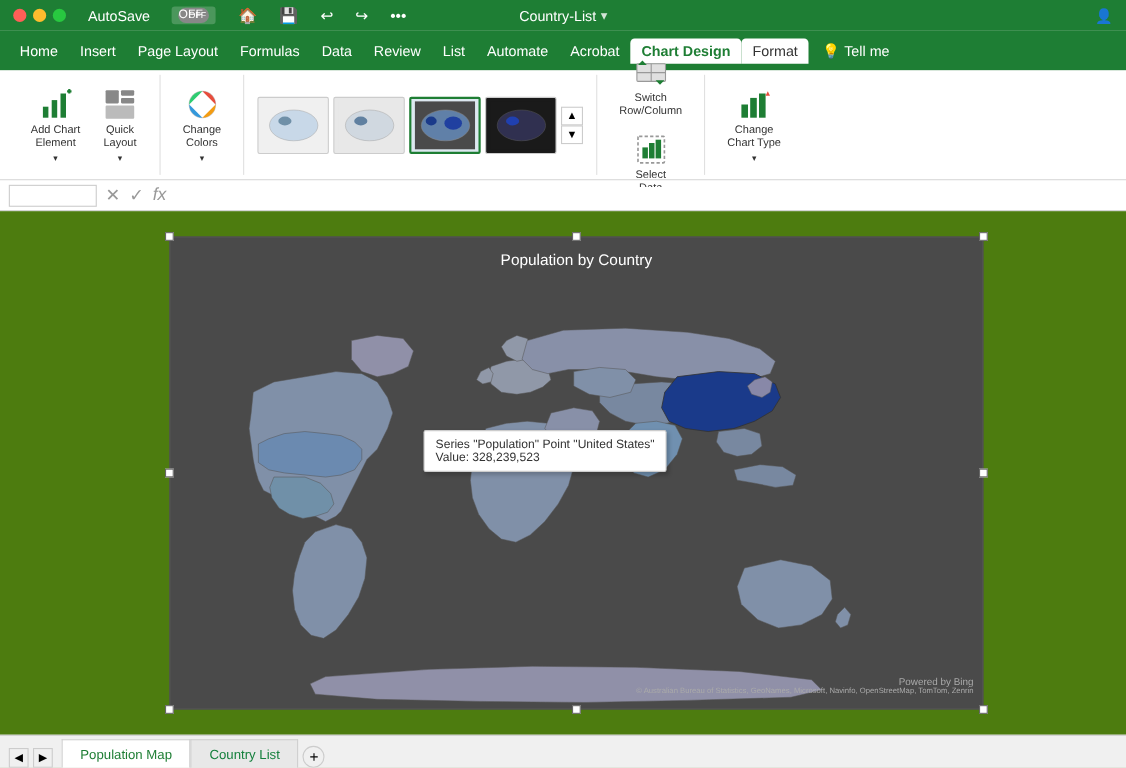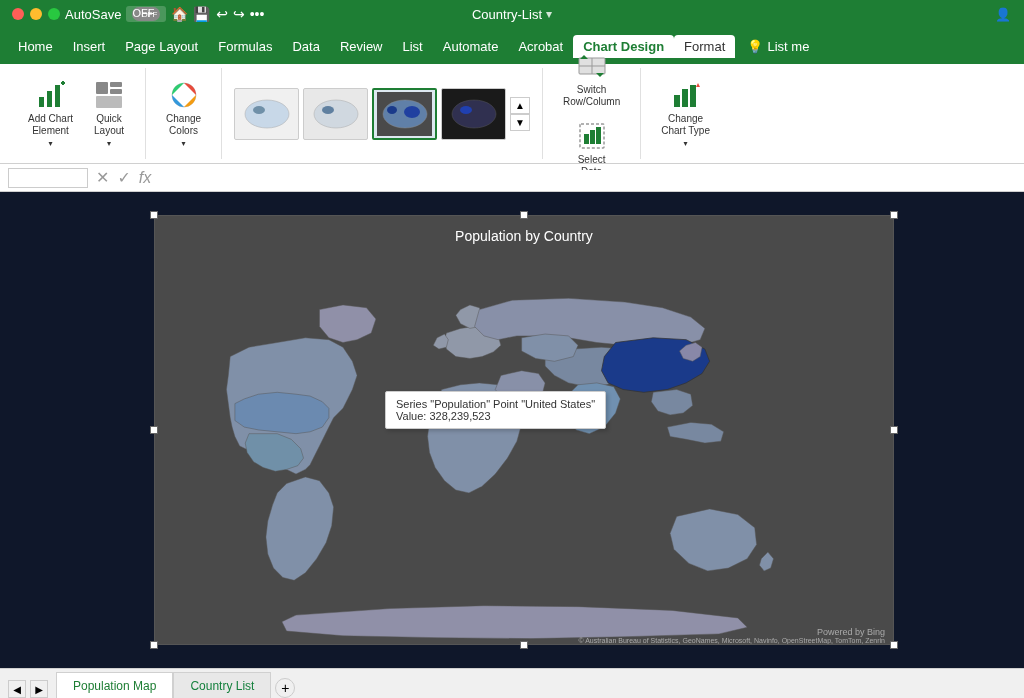--- a/index.html
+++ b/index.html
@@ -8,21 +8,21 @@
     
     .title-bar {
       height: 28px;
       background: #1e7e34;
       display: flex;
       align-items: center;
       justify-content: space-between;
       padding: 0 12px;
       color: white;
     }
-    .title-bar-left { display: flex; align-items: center; gap: 5px; }
+    .title-bar-left { display: flex; align-items: center; gap: 20px; }
     .traffic-lights { display: flex; gap: 6px; }
     .traffic-light { width: 12px; height: 12px; border-radius: 50%; }
     .tl-close { background: #ff5f57; }
     .tl-minimize { background: #febc2e; }
     .tl-maximize { background: #28c840; }
     .title-bar-center { font-size: 13px; font-weight: 500; position: absolute; left: 50%; transform: translateX(-50%); display: flex; align-items: center; gap: 4px; }
     .autosave-badge { font-size: 11px; background: rgba(255,255,255,0.2); padding: 1px 6px; border-radius: 3px; display: flex; align-items: center; gap: 4px; }
     .autosave-toggle { background: #888; width: 28px; height: 14px; border-radius: 7px; display: inline-block; position: relative; }
     .autosave-toggle::after { content: 'OFF'; font-size: 8px; color: white; position: absolute; right: 3px; top: 50%; transform: translateY(-50%); }
 
@@ -112,21 +112,21 @@
       font-size: 12px;
       padding: 2px 4px;
       text-align: center;
     }
     .formula-input { flex: 1; font-size: 13px; border: none; outline: none; }
 
     
     .main-content {
       display: flex;
       height: calc(698px - 28px - 36px - 100px - 28px - 30px);
-      background: #0f172a;
+      background: #4d7c0f;
       padding-left: 24px;
     }
 
     
     .chart-container {
       flex: 1;
       display: flex;
       align-items: center;
       justify-content: center;
       padding: 16px;
@@ -168,21 +168,21 @@
       border-radius: 2px;
       padding: 6px 10px;
       font-size: 11px;
       color: #333;
       box-shadow: 2px 2px 4px rgba(0,0,0,0.2);
     }
 
     
     .chart-attribution {
       position: absolute;
-      bottom: 0;
+      bottom: 12px;
       right: 8px;
       font-size: 8px;
       color: #aaa;
       text-align: right;
     }
     .bing-logo {
       font-size: 9px;
       color: #aaa;
     }
 
@@ -250,21 +250,21 @@
   <span class="menu-item">Page Layout</span>
   <span class="menu-item">Formulas</span>
   <span class="menu-item">Data</span>
   <span class="menu-item">Review</span>
   <span class="menu-item">List</span>
   <span class="menu-item">Automate</span>
   <span class="menu-item">Acrobat</span>
   <span class="menu-item chart-design" style="border-radius:4px 4px 0 0;">Chart Design</span>
   <span class="menu-item format-tab" style="background:white;color:#333;border-radius:4px 4px 0 0;">Format</span>
   <span style="color:white;font-size:13px;margin-left:12px;cursor:pointer;">💡</span>
-  <span style="color:white;font-size:13px;margin-left:4px;cursor:pointer;">List me</span>
+  <span style="color:white;font-size:13px;margin-left:4px;cursor:pointer;">Tell me</span>
 </div>
 
 <div class="ribbon">
 
   <div class="ribbon-group">
     <div class="ribbon-group-buttons">
       <button class="ribbon-btn">
         <div class="ribbon-btn-icon">
           <svg viewBox="0 0 32 32" fill="none">
             <rect x="4" y="18" width="5" height="10" fill="#1e7e34"></rect>

